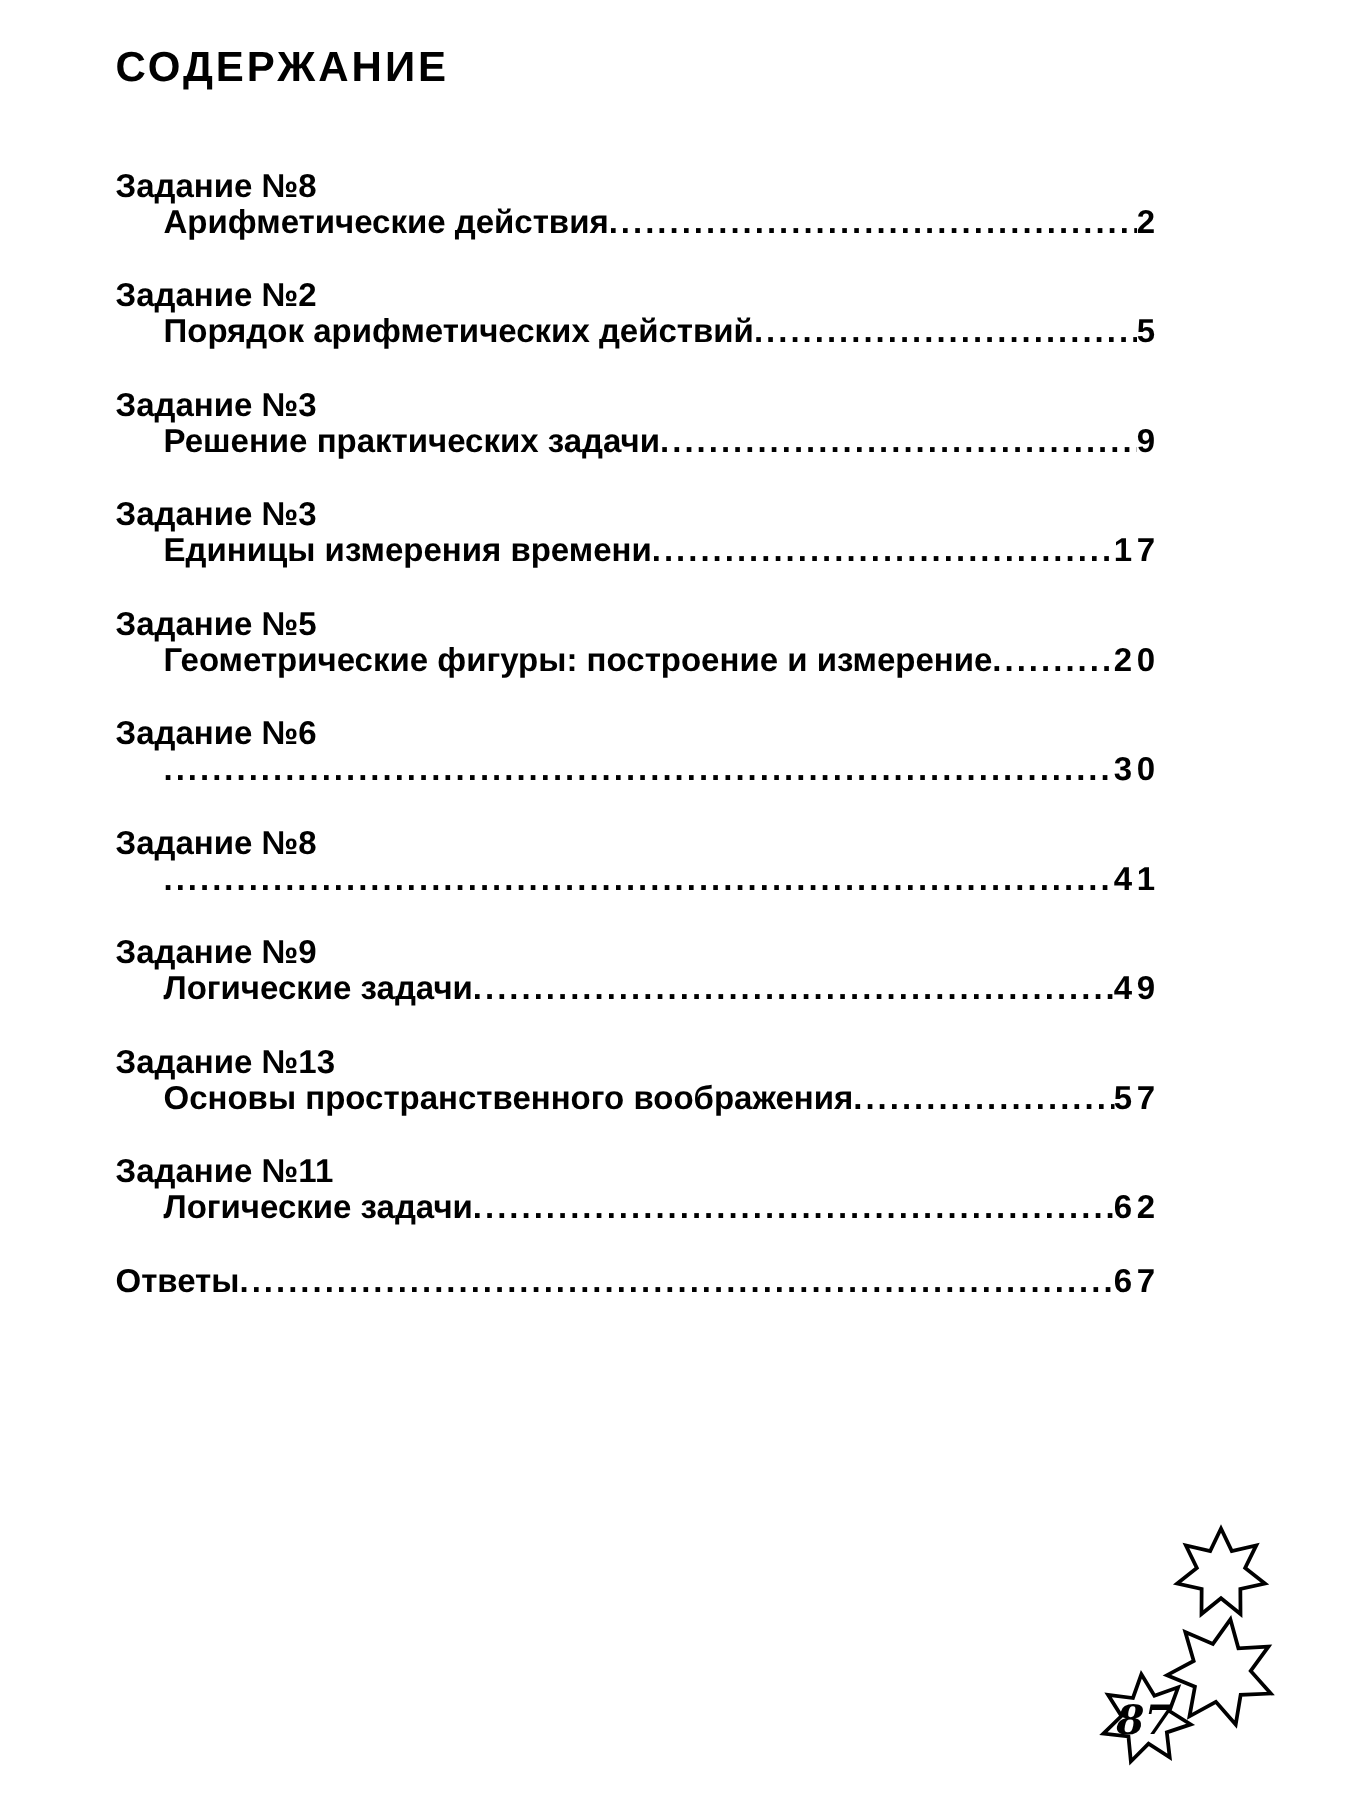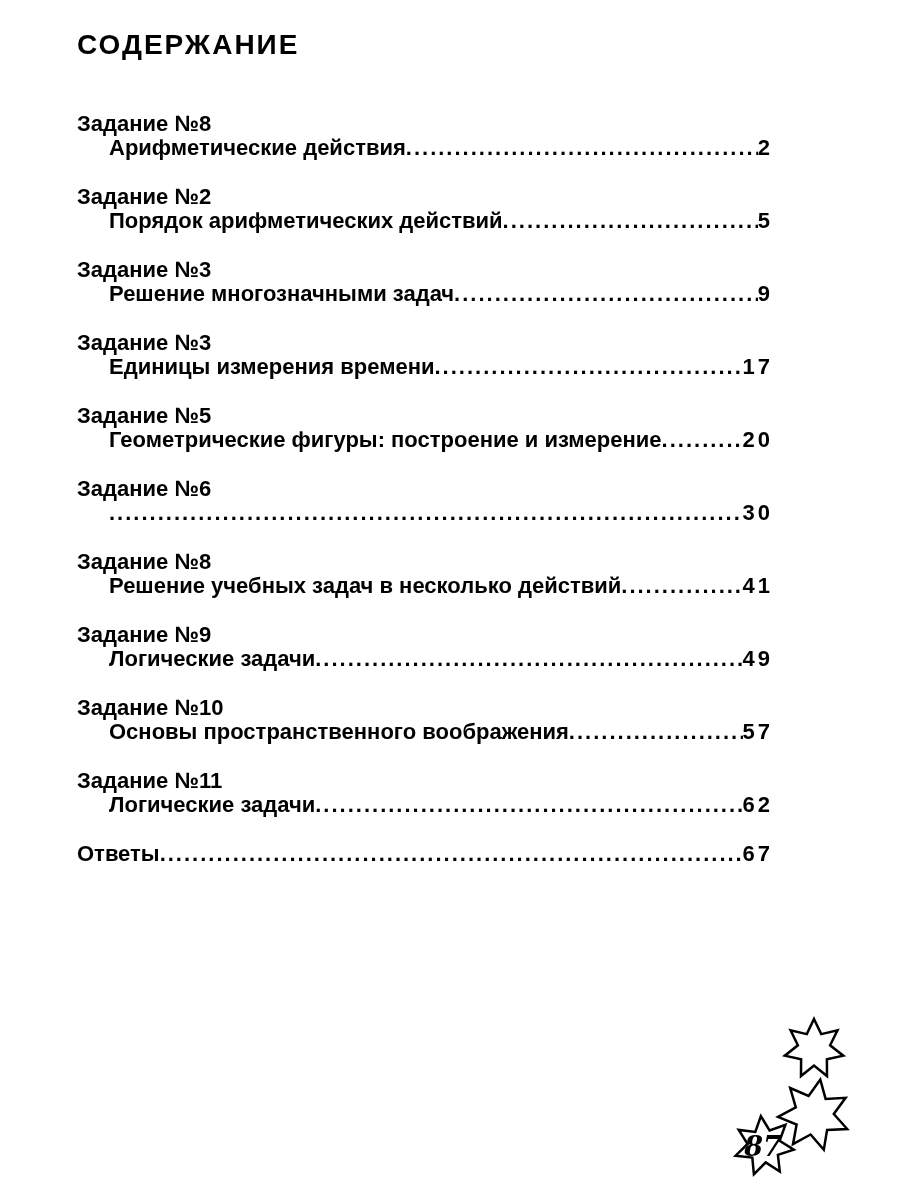--- a/index.html
+++ b/index.html
@@ -101,21 +101,21 @@
           <div class="entry-label">Задание №2</div>
           <div class="leader-row entry-sub">
             <span class="etitle">Порядок арифметических действий</span>
             <span class="dots"></span>
             <span class="pnum">5</span>
           </div>
         </div>
         <div class="entry">
           <div class="entry-label">Задание №3</div>
           <div class="leader-row entry-sub">
-            <span class="etitle">Решение многозначными задач</span>
+            <span class="etitle">Решение практических задачи</span>
             <span class="dots"></span>
             <span class="pnum">9</span>
           </div>
         </div>
         <div class="entry">
           <div class="entry-label">Задание №3</div>
           <div class="leader-row entry-sub">
             <span class="etitle">Единицы измерения времени </span>
             <span class="dots"></span>
             <span class="pnum">17</span>
@@ -132,35 +132,34 @@
         <div class="entry">
           <div class="entry-label">Задание №6</div>
           <div class="leader-row entry-sub">
             <span class="dots"></span>
             <span class="pnum">30</span>
           </div>
         </div>
         <div class="entry">
           <div class="entry-label">Задание №8</div>
           <div class="leader-row entry-sub">
-            <span class="etitle">Решение учебных задач в несколько действий </span>
             <span class="dots"></span>
             <span class="pnum">41</span>
           </div>
         </div>
         <div class="entry">
           <div class="entry-label">Задание №9</div>
           <div class="leader-row entry-sub">
             <span class="etitle">Логические задачи </span>
             <span class="dots"></span>
             <span class="pnum">49</span>
           </div>
         </div>
         <div class="entry">
-          <div class="entry-label">Задание №10</div>
+          <div class="entry-label">Задание №13</div>
           <div class="leader-row entry-sub">
             <span class="etitle">Основы пространственного воображения</span>
             <span class="dots"></span>
             <span class="pnum">57</span>
           </div>
         </div>
         <div class="entry">
           <div class="entry-label">Задание №11</div>
           <div class="leader-row entry-sub">
             <span class="etitle">Логические задачи </span>

